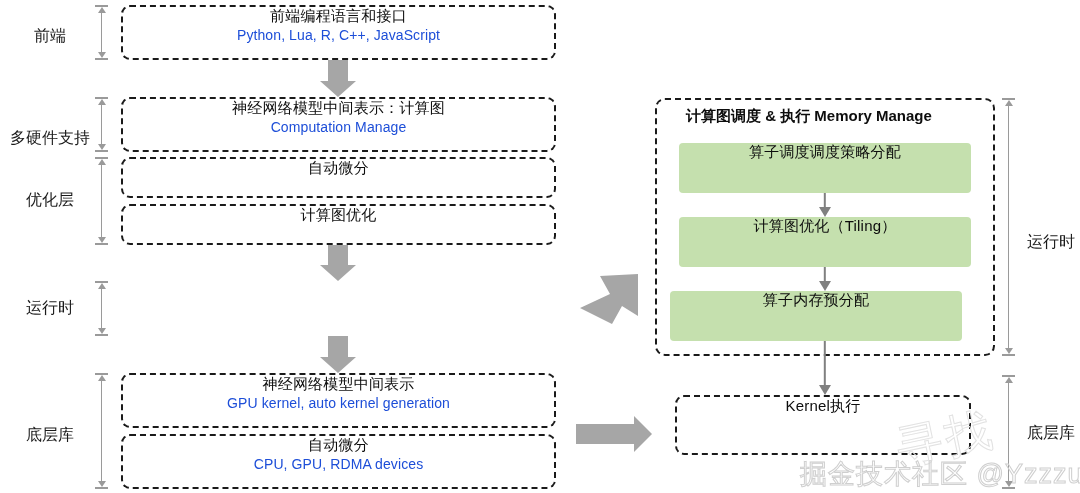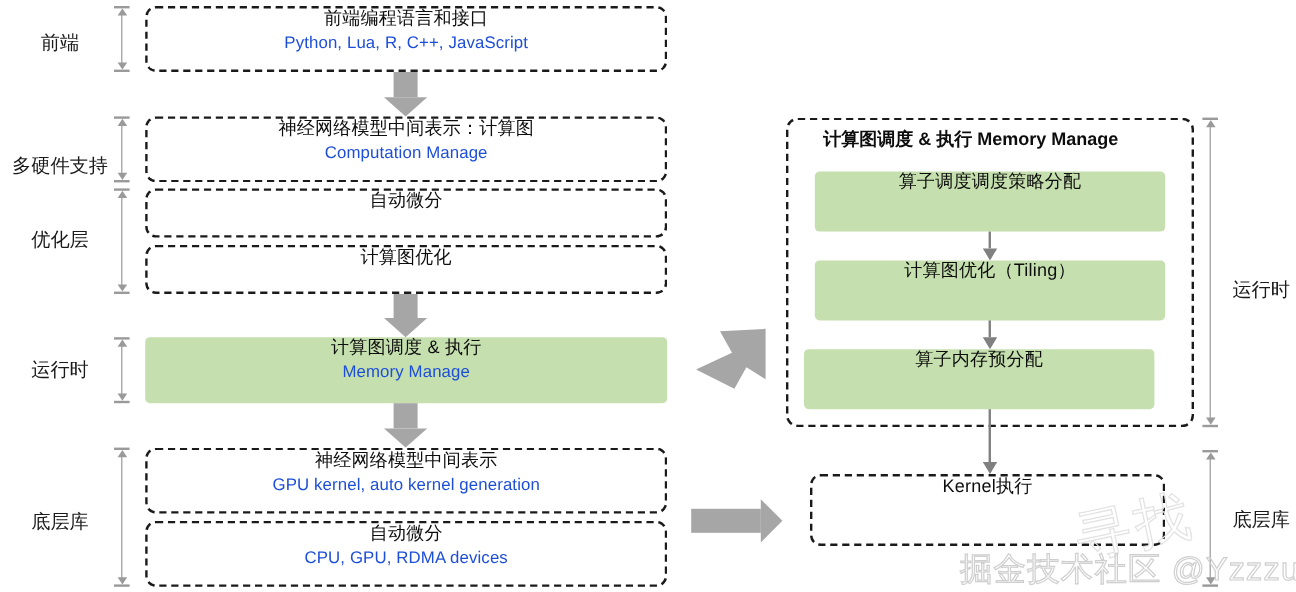--- a/index.html
+++ b/index.html
@@ -253,24 +253,20 @@
   </div>
 
   <div class="box" style="left:121px; top:157px; width:435px; height:41px;">
     <div class="l1">自动微分</div>
   </div>
 
   <div class="box" style="left:121px; top:204px; width:435px; height:41px;">
     <div class="l1">计算图优化</div>
   </div>
 
-  <div class="box green" style="left:121px; top:281px; width:435px; height:55px;">
-    <div class="l1">计算图调度 &amp; 执行</div>
-    <div class="l2">Memory Manage</div>
-  </div>
 
   <div class="box" style="left:121px; top:373px; width:435px; height:55px;">
     <div class="l1">神经网络模型中间表示</div>
     <div class="l2">GPU kernel, auto kernel generation</div>
   </div>
 
   <div class="box" style="left:121px; top:434px; width:435px; height:55px;">
     <div class="l1">自动微分</div>
     <div class="l2">CPU, GPU, RDMA devices</div>
   </div>

